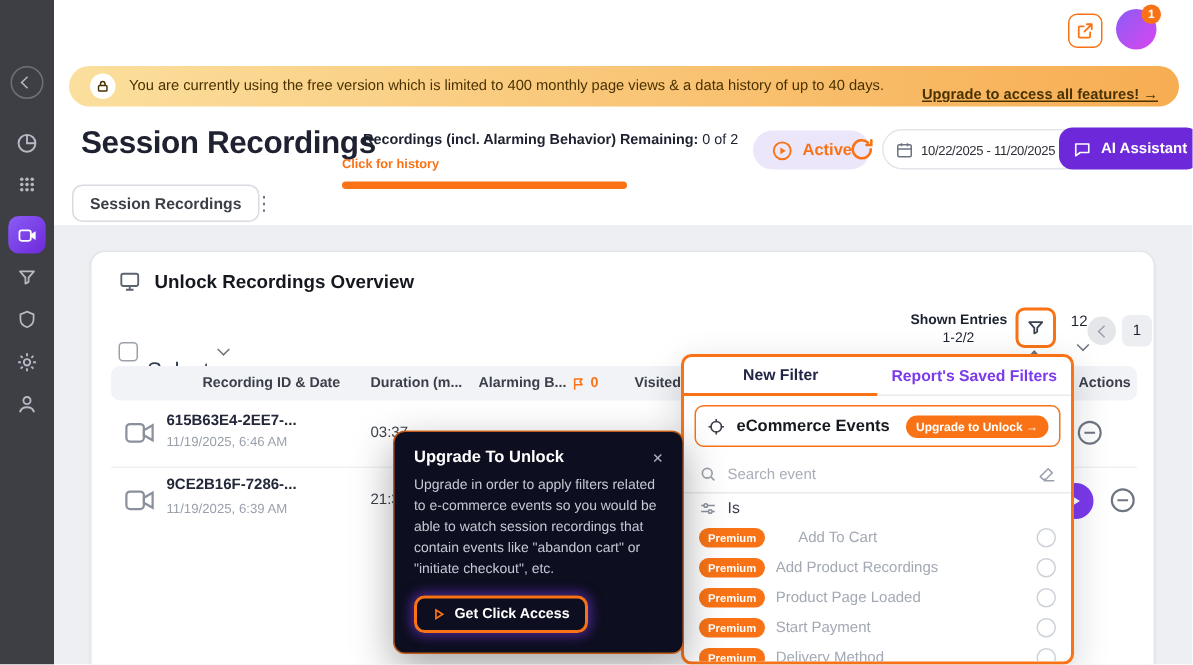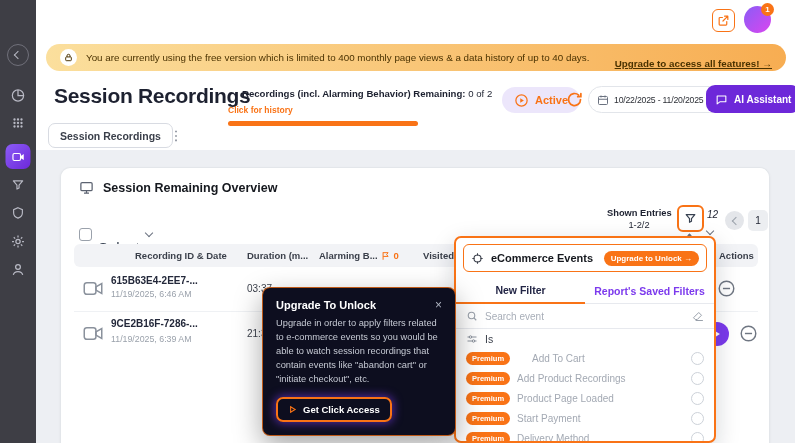--- a/index.html
+++ b/index.html
@@ -159,21 +159,21 @@
 
 <div class="abs" style="left:60px;top:167px;width:710px;height:276px;background:#fff;border:1px solid #e3e6ea;border-bottom:none;border-radius:10px 10px 0 0;box-shadow:0 1px 3px rgba(16,24,40,.05);">
 
   <div class="abs flex" style="left:18px;top:12px;gap:9px;">
     <span style="color:#5b6270;display:flex;">
       <svg width="15" height="15" viewBox="0 0 24 24" fill="none" stroke="currentColor" stroke-width="2">
           <rect x="3" y="4" width="18" height="13" rx="2"></rect>
           <path d="M8 21h8M12 17v4"></path>
         </svg>
     </span>
-    <span style="font-size:12.5px;font-weight:700;color:#15181e;">Session Remaining Overview</span>
+    <span style="font-size:12.5px;font-weight:700;color:#15181e;">Unlock Recordings Overview</span>
   </div>
 
   <div class="abs flex" style="left:18px;top:44px;gap:6px;cursor:pointer;">
     <span style="width:13px;height:13px;border:1.5px solid #9aa1ab;border-radius:3px;background:#fff;"></span>
     <span style="font-size:15px;color:#374151;margin-top:27px;">Select</span>
     <span class="chev-d" style="color:#6b7280;margin-top:-3px;"></span>
   </div>
 
   <div class="abs" style="left:546px;top:40px;width:64px;text-align:center;">
     <div style="font-size:9.3px;font-weight:600;color:#1d2130;white-space:nowrap;">Shown Entries</div>
@@ -182,21 +182,21 @@
 
   <button class="abs flex" style="left:616px;top:37px;width:27px;height:27px;border:2px solid #f97316;border-radius:6px;background:#fff;color:#374151;justify-content:center;cursor:pointer;">
     <span style="display:flex;">
       <svg width="13" height="13" viewBox="0 0 24 24" fill="none" stroke="currentColor" stroke-width="2.2" stroke-linejoin="round">
           <path d="M4 5h16l-6.2 7.2V17l-3.6 2v-6.8z"></path>
         </svg>
     </span>
   </button>
   <span class="abs chev-u" style="left:625px;top:67px;color:#6b7280;cursor:pointer;"></span>
 
-  <div class="abs" style="left:646px;top:41px;width:18px;text-align:left;cursor:pointer;font-style:italic;">
+  <div class="abs" style="left:646px;top:41px;width:18px;text-align:right;cursor:pointer;">
     <div style="font-size:10px;color:#1d2130;">12</div>
     <span class="chev-d" style="color:#6b7280;"></span>
   </div>
 
   <button class="abs flex" style="left:664px;top:43px;width:19px;height:19px;border:none;border-radius:50%;background:#e4e6ea;color:#9aa1ab;justify-content:center;cursor:pointer;">
     <span class="chev-left" style="margin-left:2px;"></span>
   </button>
   <div class="abs flex" style="left:687px;top:42px;width:20px;height:21px;border-radius:5px;background:#eceef1;justify-content:center;font-size:10px;color:#1d2130;cursor:pointer;">1</div>
 
   <div class="abs" style="left:13px;top:76px;width:684px;height:23px;background:#f2f3f6;border-radius:6px;">
@@ -252,33 +252,33 @@
     <button class="abs" style="left:665px;top:12px;border:none;background:transparent;color:#6f7682;cursor:pointer;padding:0;">
       <svg width="19" height="19" viewBox="0 0 24 24" fill="none" stroke="currentColor" stroke-width="1.8">
           <circle cx="12" cy="12" r="9.2"></circle>
           <path d="M7.5 12h9"></path>
         </svg>
     </button>
   </div>
 </div>
 
 <div class="abs" style="left:454px;top:236px;width:262px;height:207px;background:#fff;border:2px solid #f97316;border-radius:7px;box-shadow:0 8px 24px rgba(16,24,40,.18);z-index:30;overflow:hidden;">
+  <div class="flex" style="height:26px;">
+    <div class="flex" style="flex:1;justify-content:center;font-size:10.5px;font-weight:700;color:#232646;border-bottom:2px solid #f97316;height:100%;cursor:pointer;">New Filter</div>
+    <div class="flex" style="flex:1;justify-content:center;font-size:10.5px;font-weight:700;color:#7c3aed;border-bottom:1px solid #e7e9ee;height:100%;cursor:pointer;">Report's Saved Filters</div>
+  </div>
   <div class="flex" style="margin:6px 7px;height:28px;border:1.5px solid #f97316;border-radius:6px;padding:0 7px;cursor:pointer;">
     <span style="color:#3a3f4a;display:flex;">
       <svg width="13" height="13" viewBox="0 0 24 24" fill="none" stroke="currentColor" stroke-width="2">
           <circle cx="12" cy="12" r="6.5"></circle>
           <path d="M12 2.5v4M12 17.5v4M2.5 12h4M17.5 12h4"></path>
         </svg>
     </span>
     <span style="font-size:11px;font-weight:600;color:#15181e;margin-left:7px;">eCommerce Events</span>
     <span style="margin-left:auto;background:#f97316;color:#fff;font-size:8px;font-weight:700;padding:3px 7px;border-radius:10px;cursor:pointer;white-space:nowrap;">Upgrade to Unlock →</span>
-  </div>
-  <div class="flex" style="height:26px;">
-    <div class="flex" style="flex:1;justify-content:center;font-size:10.5px;font-weight:700;color:#232646;border-bottom:2px solid #f97316;height:100%;cursor:pointer;">New Filter</div>
-    <div class="flex" style="flex:1;justify-content:center;font-size:10.5px;font-weight:700;color:#7c3aed;border-bottom:1px solid #e7e9ee;height:100%;cursor:pointer;">Report's Saved Filters</div>
   </div>
   <div class="flex" style="height:25px;border-bottom:1px solid #e7e9ee;padding:0 10px;gap:7px;">
     <span style="color:#9aa1ab;display:flex;">
       <svg width="12" height="12" viewBox="0 0 24 24" fill="none" stroke="currentColor" stroke-width="2.2">
           <circle cx="11" cy="11" r="6.5"></circle>
           <path d="M20.5 20.5L16 16"></path>
         </svg>
     </span>
     <input style="flex: 1 1 0%; border: none; outline: none; font-size: 10px; color: rgb(58, 63, 74); font-family: inherit; background: transparent;" placeholder="Search event">
     <span style="color:#9aa1ab;display:flex;cursor:pointer;">

